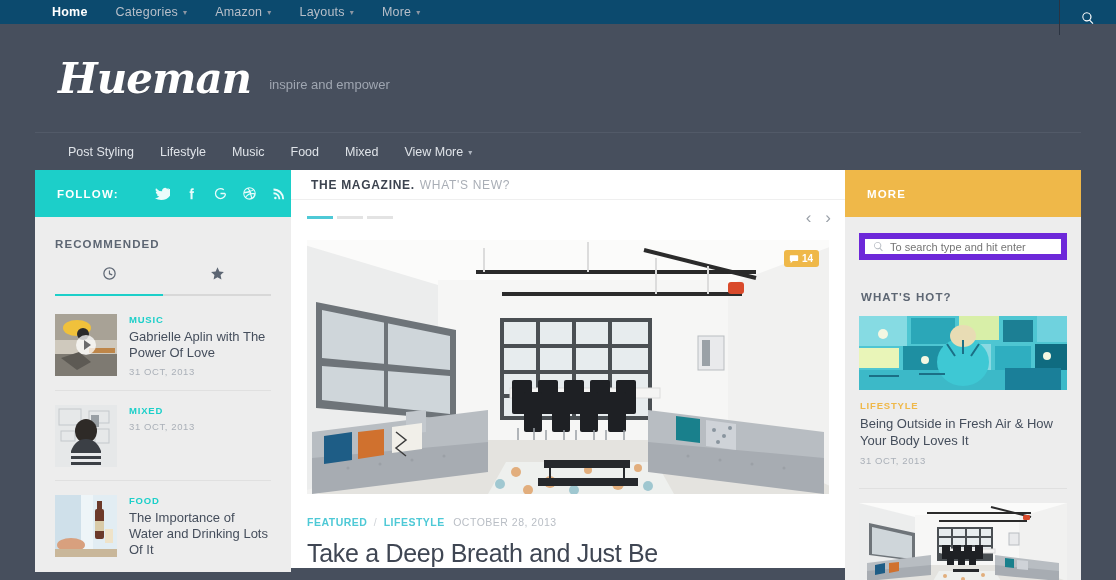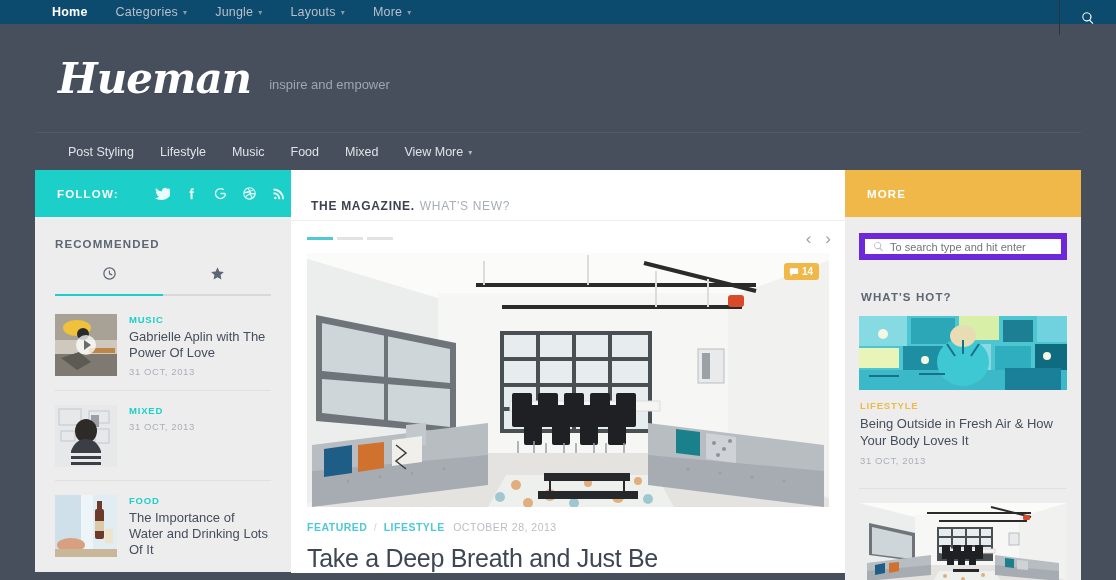--- a/index.html
+++ b/index.html
@@ -96,31 +96,30 @@
   .pbody{ flex:1; min-width:0; }
   .pcat{ font-size:9.5px; font-weight:bold; letter-spacing:.8px; color:#1ccfc9; margin-bottom:4px; }
   .ptitle{ font-size:13px; line-height:16px; color:#454e5c; }
   .pdate{ font-size:9.5px; color:#aab0b8; letter-spacing:.6px; margin-top:5px; }
 
   
   .centercol{ flex:1 1 auto; background:#fff; min-width:0; }
   .magbar{
     height:30px; display:flex; align-items:center; padding:0 20px;
     border-bottom:1px solid #efefef;
-    margin-top:21px;
   }
   .magbar .strong{ font-size:12px; font-weight:bold; color:#3c434f; letter-spacing:.7px; }
   .magbar .light{ font-size:12px; color:#a9aeb6; letter-spacing:.7px; margin-left:5px; }
   .slider-head{ display:flex; align-items:center; justify-content:space-between; padding:9px 14px 6px 16px; }
   .dots{ display:flex; gap:4px; }
   .dots i{ display:block; width:26px; height:3px; background:#e3e3e3; }
   .dots i.on{ background:#4ec9d6; }
   .arrows{ display:flex; gap:14px; color:#9aa0a8; font-size:17px; line-height:1; }
   .arrows span{ cursor:pointer; }
-  .hero{ margin:0 16px; position:relative; height:254px; overflow:hidden; background:#e9eaec; }
+  .hero{ margin:8px 16px; position:relative; height:254px; overflow:hidden; background:#e9eaec; }
   .cbadge{
     position:absolute; top:10px; right:10px; background:#efb849; color:#fff;
     font-size:10px; font-weight:bold; border-radius:3px; padding:3px 6px 3px 5px;
     display:flex; align-items:center; gap:3px;
   }
   .cbadge svg{ width:10px; height:10px; fill:#fff; }
   .hero-meta{ padding:14px 16px 0; font-size:10.5px; letter-spacing:.5px; }
   .hero-meta .feat{ color:#4ec9d6; font-weight:bold; }
   .hero-meta .sep{ color:#cfd3d8; margin:0 3px; }
   .hero-meta .cat{ color:#4ec9d6; font-weight:bold; }
@@ -160,21 +159,21 @@
 
 <div class="topbar">
   <nav class="topnav">
     <a class="active">
       <span>Home</span>
     </a>
     <a>
       <span>Categories</span><span class="caret">▾</span>
     </a>
     <a>
-      <span>Jungle</span><span class="caret">▾</span>
+      <span>Amazon</span><span class="caret">▾</span>
     </a>
     <a>
       <span>Layouts</span><span class="caret">▾</span>
     </a>
     <a>
       <span>More</span><span class="caret">▾</span>
     </a>
   </nav>
   <div class="topsearch">
     <svg viewBox="0 0 24 24">

